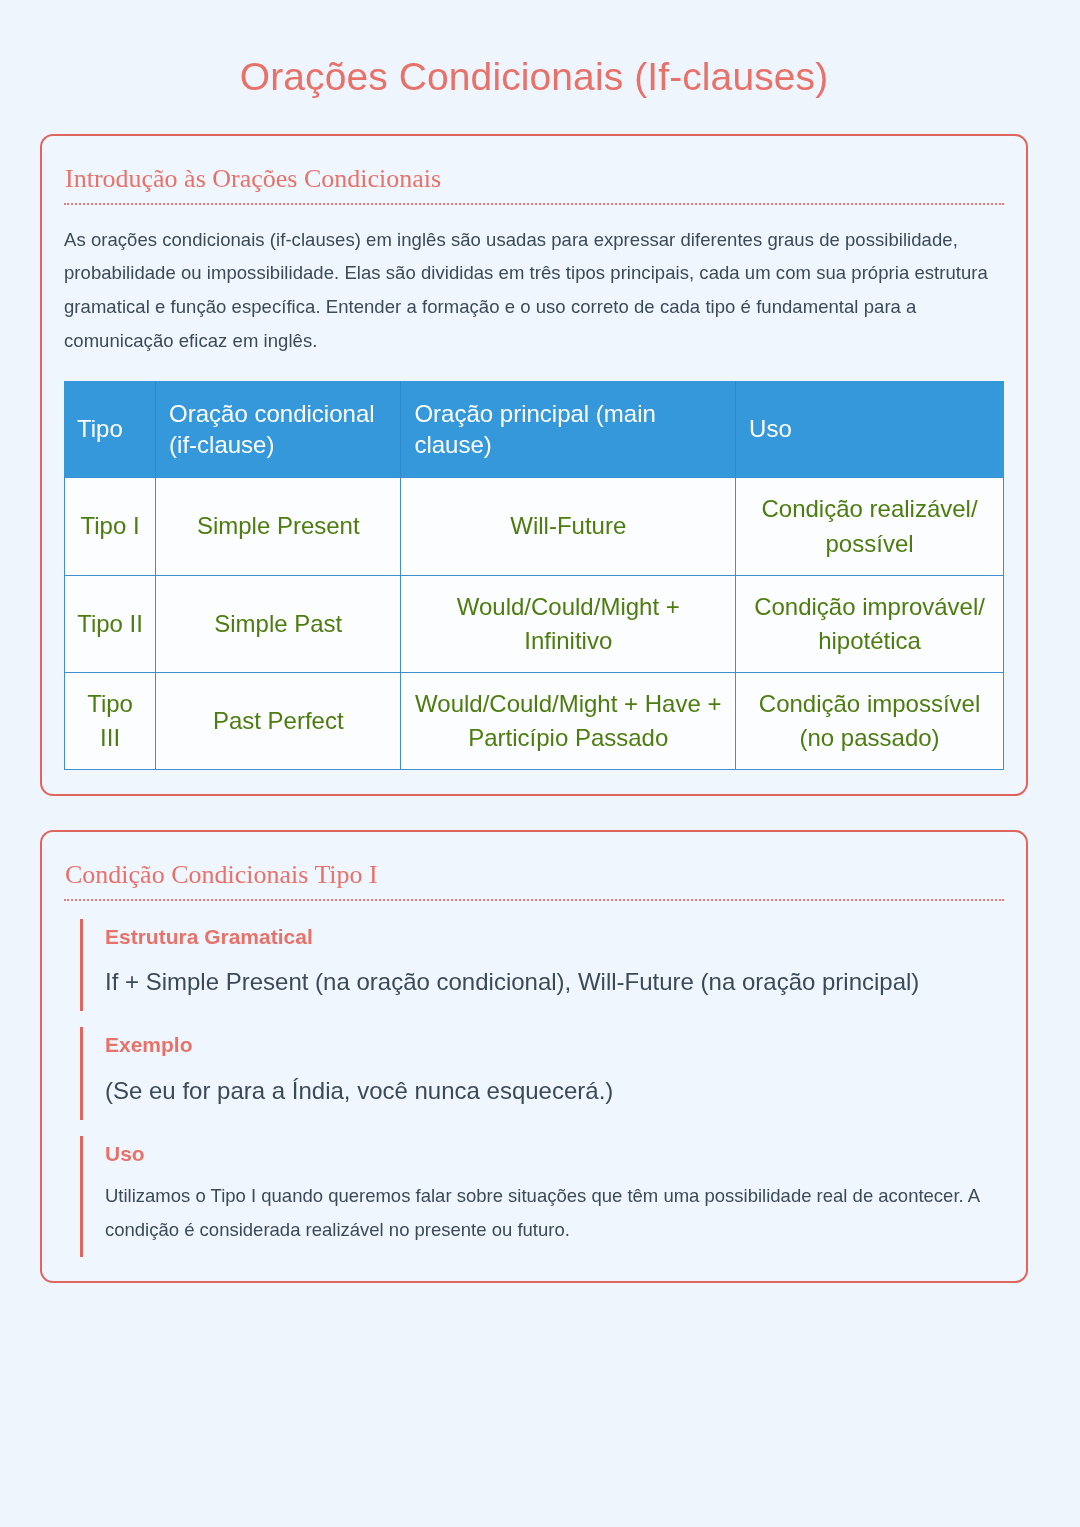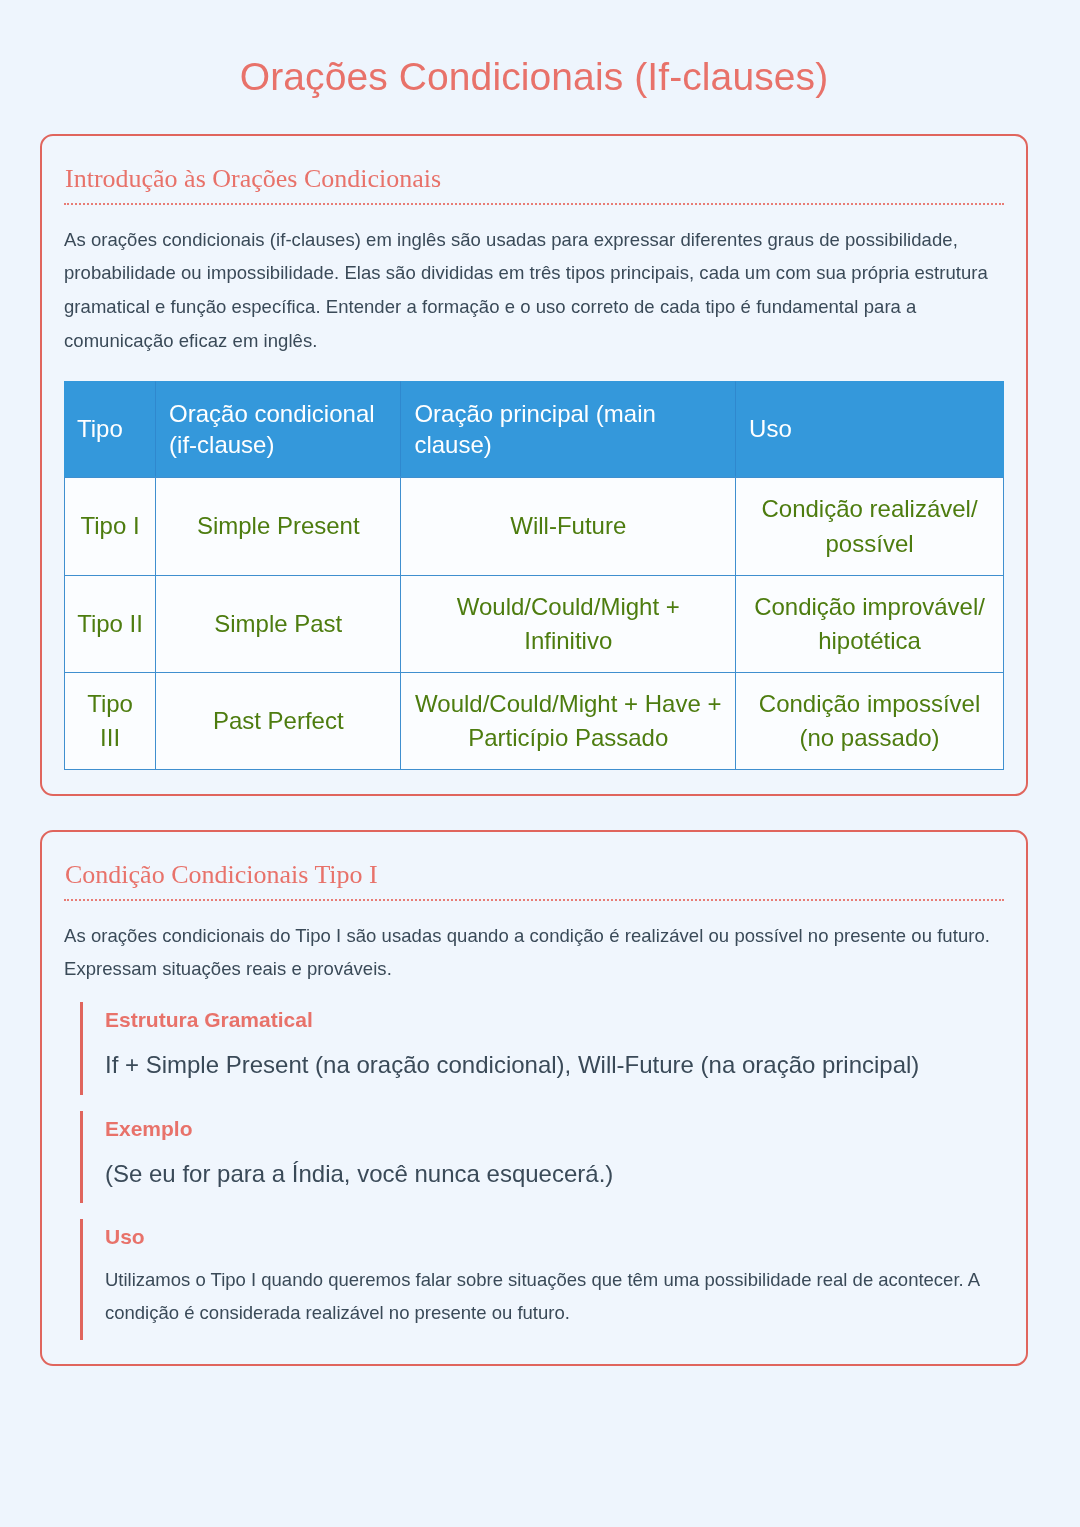--- a/index.html
+++ b/index.html
@@ -209,21 +209,20 @@
     </div>
 
   </section>
 
   <section class="card">
 
     <h2 class="section-title">Condição Condicionais Tipo I</h2>
 
     <hr class="dotted-rule">
 
-    <p class="para">As orações condicionais do Tipo I são usadas quando a condição é realizável ou possível no presente ou futuro. Expressam situações reais e prováveis.</p>
 
     <div class="subblock">
       <h3>Estrutura Gramatical</h3>
       <p class="sub-line">If + Simple Present (na oração condicional), Will-Future (na oração principal)</p>
     </div>
 
     <div class="subblock">
       <h3>Exemplo</h3>
       <p class="sub-line">(Se eu for para a Índia, você nunca esquecerá.)</p>
     </div>

